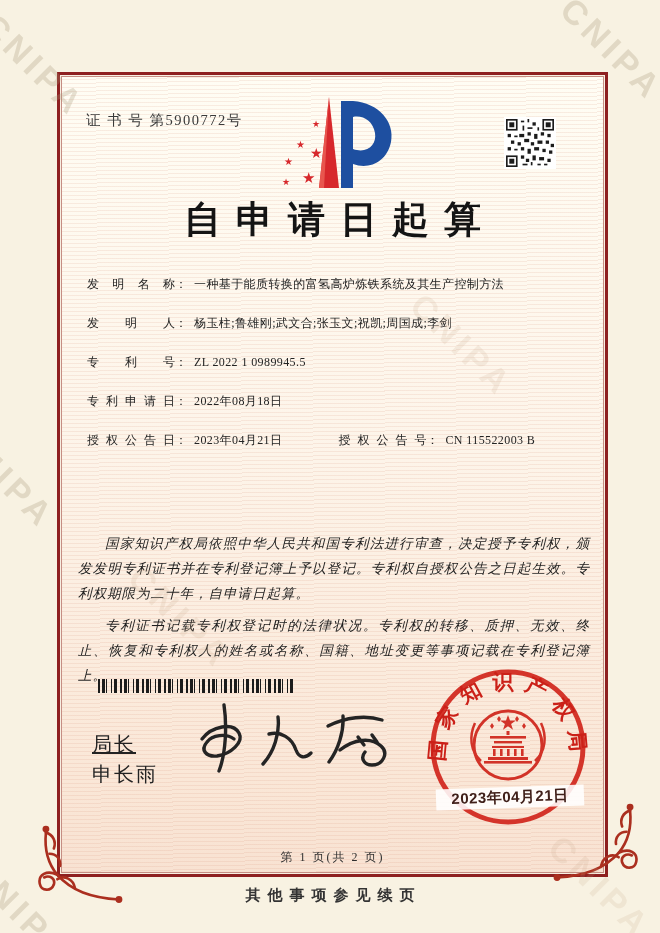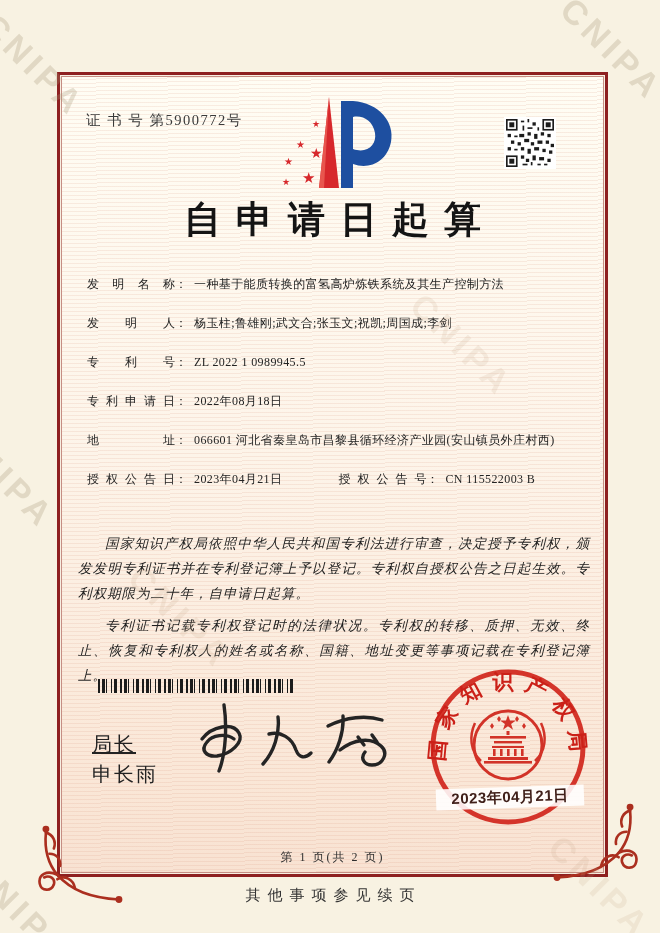--- a/index.html
+++ b/index.html
@@ -89,21 +89,21 @@
   }
 
   .pageinfo{left:0;right:0;top:774px;text-align:center;font-size:12px;letter-spacing:2px;color:#2e2e2e;}
 
   .flourish{width:88px;height:88px;}
   .flourish-r{left:490px;top:718px;}
   .flourish-l{left:-22px;top:740px;transform:scaleX(-1);}
 
   .footnote{
     position:absolute;left:0;right:0;top:886px;text-align:center;
-    font-size:15px;letter-spacing:7px;text-indent:7px;color:#333;
+    font-size:15px;letter-spacing:7px;text-indent:7px;color:#333;font-weight:bold;
   }
 </style>
 </head>
 <body>
 
 <div class="sheet">
 
   <span class="wm" style="left:2px;top:6px;">CNIPA</span>
   <span class="wm" style="left:580px;top:-10px;">CNIPA</span>
   <span class="wm" style="left:-28px;top:418px;">CNIPA</span>
@@ -192,23 +192,20 @@
       <div class="frow">
         <span class="lbl">发明人</span><span class="colon">：</span><span class="val">杨玉柱;鲁雄刚;武文合;张玉文;祝凯;周国成;李剑</span>
       </div>
       <div class="frow">
         <span class="lbl">专利号</span><span class="colon">：</span><span class="val">ZL 2022 1 0989945.5</span>
       </div>
       <div class="frow">
         <span class="lbl">专利申请日</span><span class="colon">：</span><span class="val">2022年08月18日</span>
       </div>
       <div class="frow">
-        <span class="lbl">地址</span><span class="colon">：</span><span class="val">066601 河北省秦皇岛市昌黎县循环经济产业园(安山镇员外庄村西)</span>
-      </div>
-      <div class="frow">
         <span class="lbl">授权公告日</span><span class="colon">：</span><span class="val-inline">2023年04月21日</span><span class="lbl lbl2">授权公告号</span><span class="colon">：</span><span class="val-inline">CN 115522003 B</span>
       </div>
     </div>
 
     <div class="legal">
       <p>国家知识产权局依照中华人民共和国专利法进行审查，决定授予专利权，颁发发明专利证书并在专利登记簿上予以登记。专利权自授权公告之日起生效。专利权期限为二十年，自申请日起算。</p>
       <p>专利证书记载专利权登记时的法律状况。专利权的转移、质押、无效、终止、恢复和专利权人的姓名或名称、国籍、地址变更等事项记载在专利登记簿上。</p>
     </div>
 
     <div class="barcode"></div>

